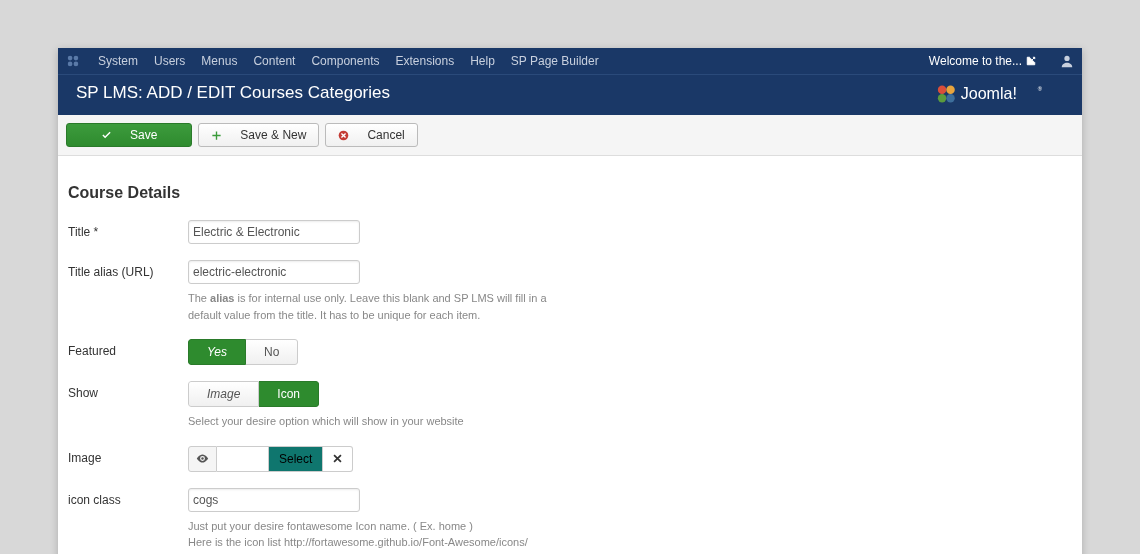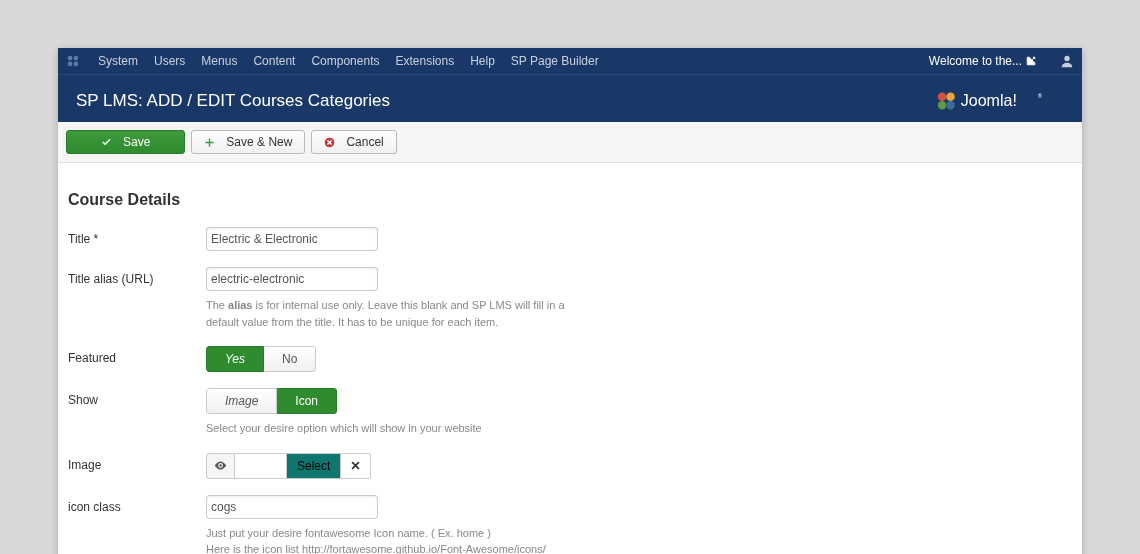--- a/index.html
+++ b/index.html
@@ -6,35 +6,35 @@
 body { background: #d8d8d8; font-family: Arial, Helvetica, sans-serif; font-size: 13px; color: #333; display: flex; justify-content: center; padding: 48px 0; }
 .window { width: 1024px; background: #fff; box-shadow: 0 2px 8px rgba(0,0,0,0.2); }
 .topbar { background: #1a3867; height: 26px; display: flex; align-items: center; padding: 0 8px; color: #d0d8e5; font-size: 12px; }
 .topbar-left { display: flex; align-items: center; gap: 0; }
 .joomla-mini { width: 14px; height: 14px; margin-right: 10px; }
 .topbar-item { padding: 0 8px; cursor: pointer; color: #c8d0de; }
 .topbar-right { margin-left: auto; display: flex; align-items: center; gap: 24px; }
 .welcome { color: #fff; font-size: 12px; display: flex; align-items: center; gap: 4px; }
 .ext-icon { width: 10px; height: 10px; }
 .user-icon { width: 14px; height: 14px; fill: #c8d0de; }
-.header { background: #1a3867; padding: 15px 18px 10px; border-top: 1px solid #2a4a7a; display: flex; align-items: center; }
+.header { background: #1a3867; padding: 8px 18px 10px; border-top: 1px solid #2a4a7a; display: flex; }
 .header-title { color: #fff; font-size: 17px; font-weight: normal; }
 .joomla-logo { margin-left: auto; display: flex; align-items: center; }
 .joomla-svg { height: 22px; }
 .toolbar { background: #f5f5f5; border-bottom: 1px solid #ddd; padding: 8px 8px; display: flex; gap: 6px; }
-.btn { display: inline-flex; align-items: center; gap: 11px; padding: 4px 12px; border: 1px solid #bbb; border-radius: 3px; background: linear-gradient(#fff,#f0f0f0); font-size: 12px; cursor: pointer; color: #333; }
+.btn { display: inline-flex; align-items: center; gap: 18px; padding: 4px 12px; border: 1px solid #bbb; border-radius: 3px; background: linear-gradient(#fff,#f0f0f0); font-size: 12px; cursor: pointer; color: #333; }
 .btn-green { background: linear-gradient(#3d9b3d,#2e8b2e); border-color: #2a7a2a; color: #fff; padding: 4px 34px; }
 .btn svg { width: 11px; height: 11px; }
 .icon-check { fill: #3a9b3a; }
 .icon-plus { fill: #3a9b3a; }
 .icon-cancel { fill: #c43c35; }
 .icon-apply { fill: #fff; }
 .content { padding: 28px 10px 10px; }
 .section-title { font-size: 16px; font-weight: bold; margin-bottom: 18px; }
-.field-row { display: flex; margin-bottom: 16px; gap: 18px; }
+.field-row { display: flex; margin-bottom: 16px; }
 .field-label { width: 120px; padding-top: 5px; font-size: 12px; color: #333; }
 .field-body { flex: 1; max-width: 400px; }
 .text-input { width: 172px; padding: 4px 4px; border: 1px solid #ccc; border-radius: 3px; font-size: 12px; color: #555; box-shadow: inset 0 1px 2px rgba(0,0,0,0.08); }
 .help-text { font-size: 11px; color: #888; margin-top: 6px; line-height: 1.5; max-width: 380px; }
 .btn-group { display: inline-flex; border-radius: 3px; overflow: hidden; }
 .toggle-btn { padding: 5px 18px; border: 1px solid #ccc; background: linear-gradient(#fff,#f0f0f0); font-size: 12px; cursor: pointer; color: #555; }
 .toggle-btn.active { background: #2e8b2e; border-color: #2a7a2a; color: #fff; }
 .btn-group .toggle-btn:first-child { border-radius: 3px 0 0 3px; font-style: italic; }
 .btn-group .toggle-btn:last-child { border-radius: 0 3px 3px 0; border-left: none; }
 .image-select { display: inline-flex; }

